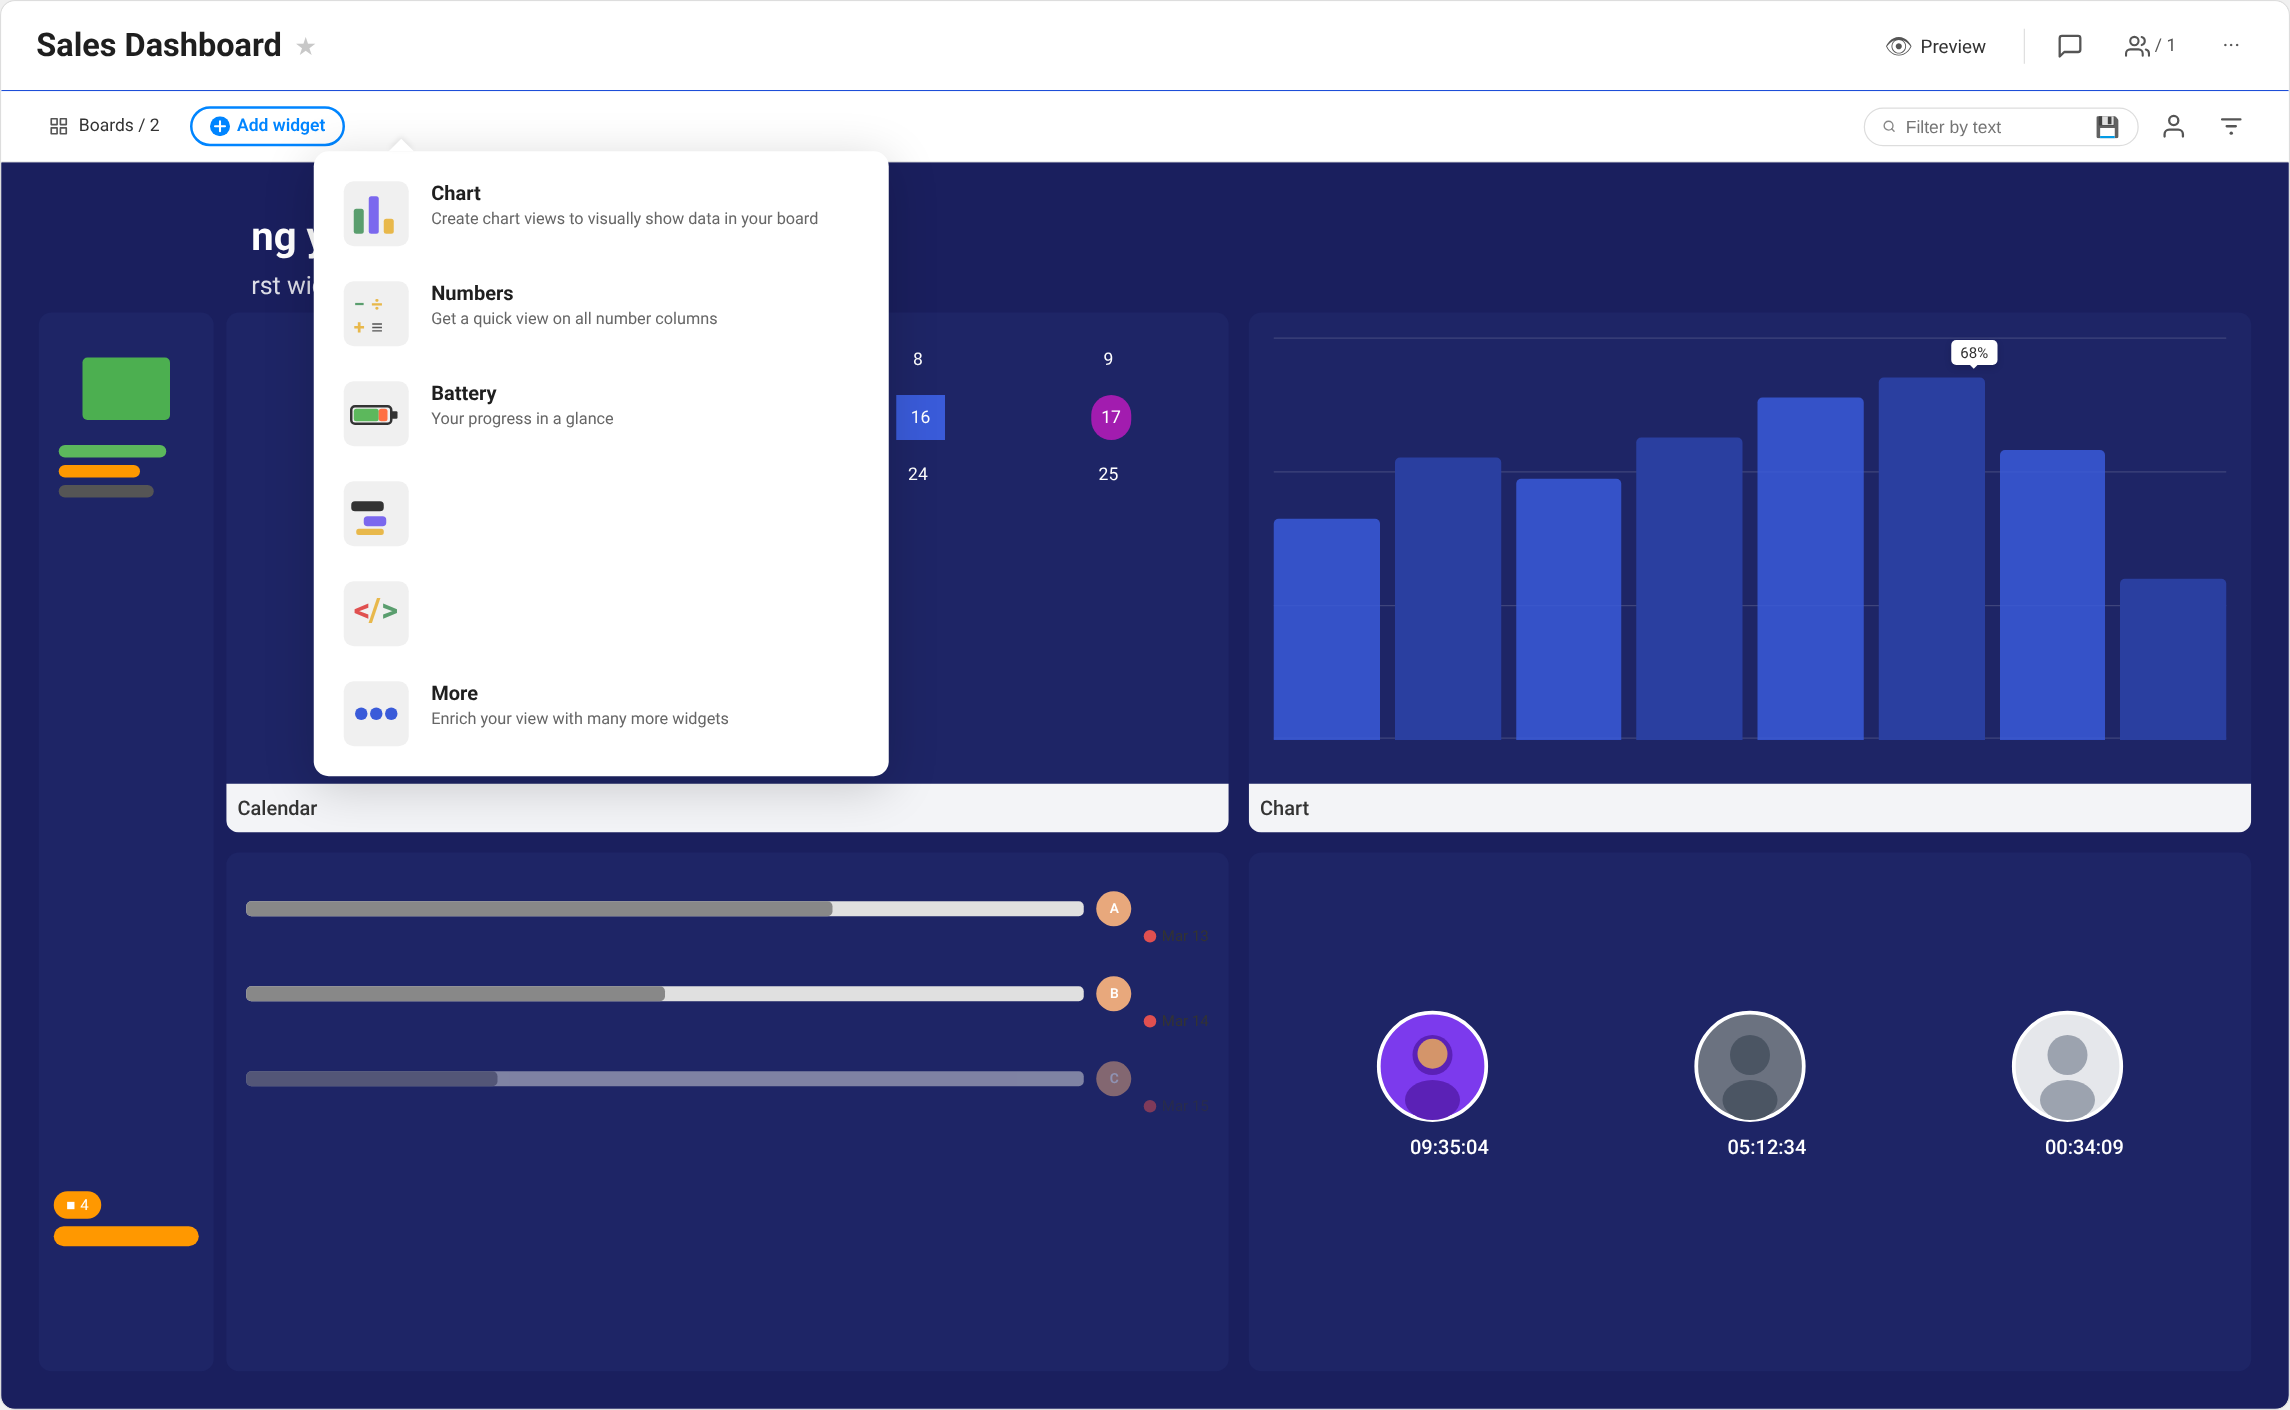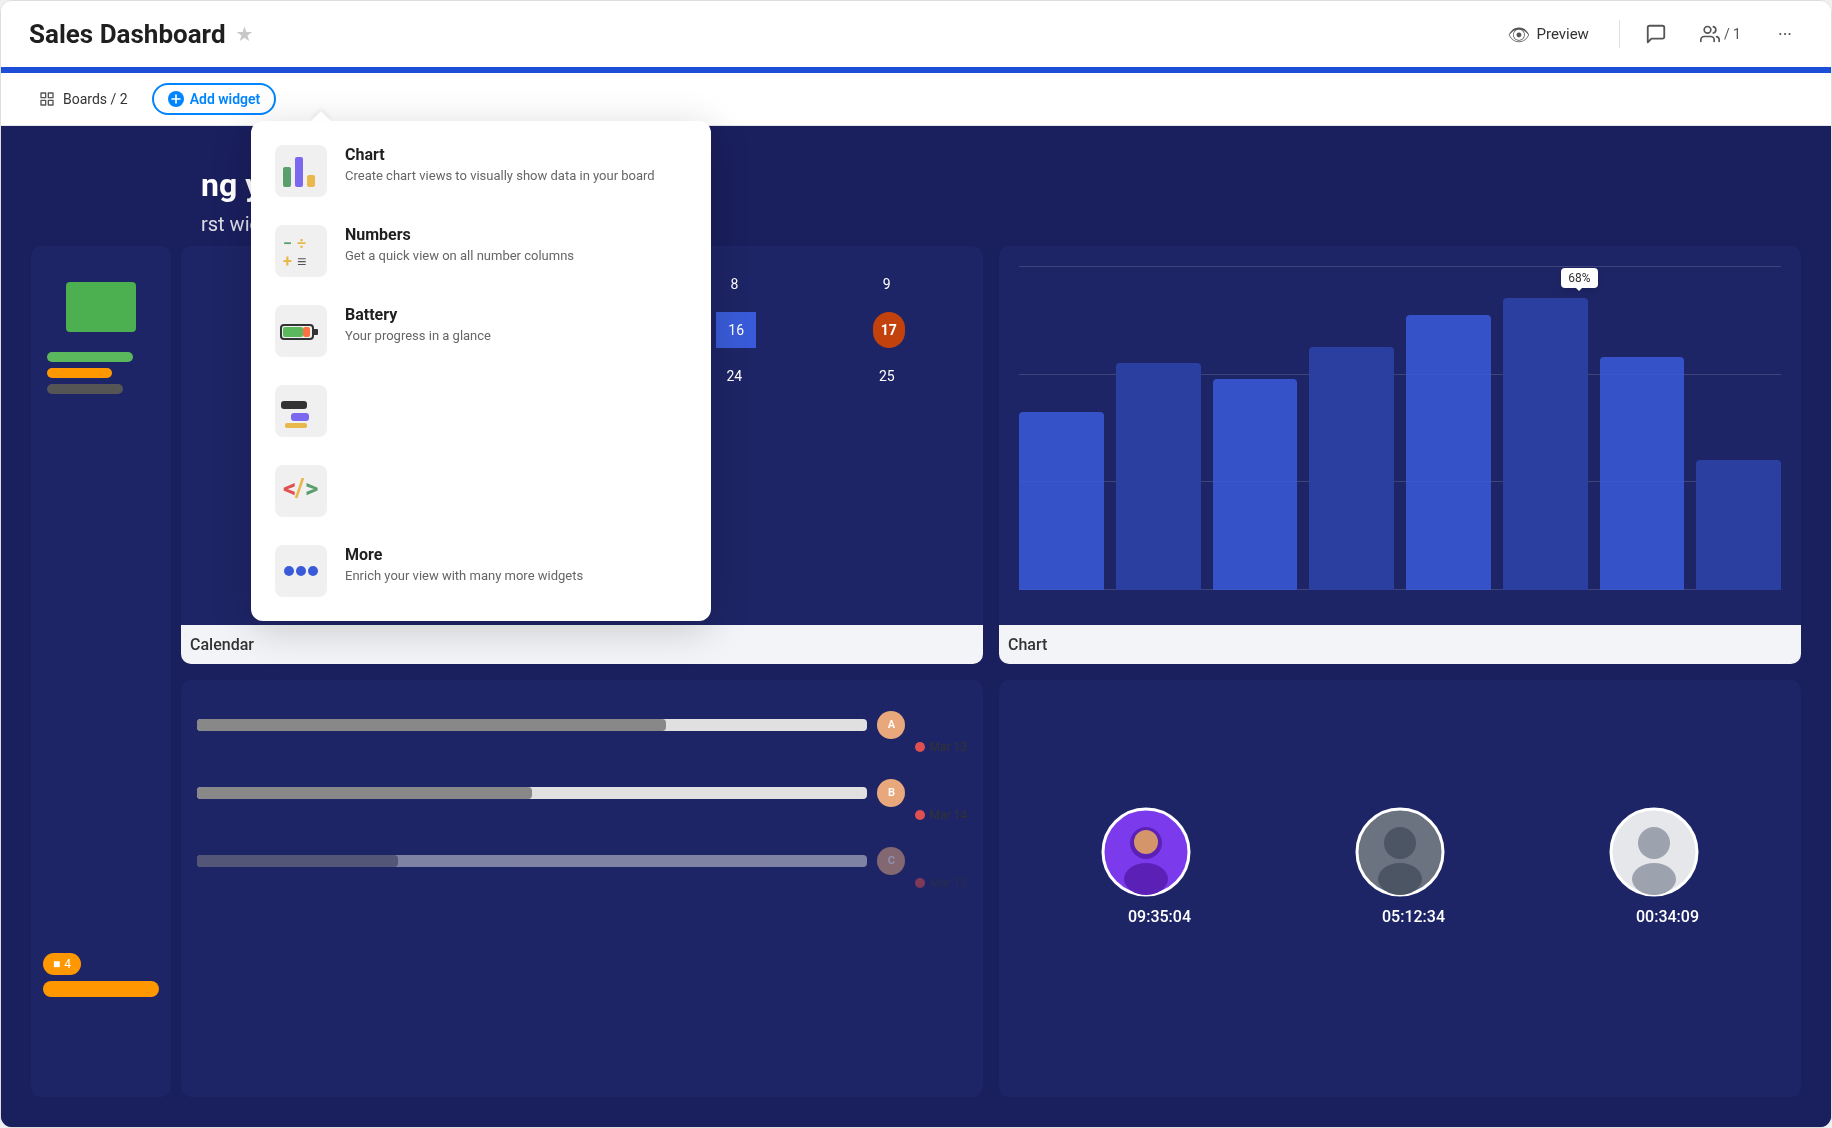--- a/index.html
+++ b/index.html
@@ -16,21 +16,21 @@
       border: 1px solid #ddd;
     }
 
     
     .header {
       display: flex;
       align-items: center;
       justify-content: space-between;
       padding: 10px 28px;
       height: 72px;
-      border-bottom: 6px solid #1d4ed8;
+      border-bottom: 1px solid #1d4ed8;
       background: #fff;
     }
     .header-left {
       display: flex;
       align-items: center;
       gap: 10px;
     }
     .app-title {
       font-size: 26px;
       font-weight: 700;
@@ -480,20 +480,43 @@
       </svg>
       <span>Boards / 2</span>
     </div>
     <div class="add-widget-btn">
       <svg width="16" height="16" viewBox="0 0 24 24" fill="#0085ff" stroke="none">
         <circle cx="12" cy="12" r="12" fill="#0085ff"></circle>
         <path d="M12 6v12M6 12h12" stroke="white" stroke-width="2.5" stroke-linecap="round"></path>
       </svg>
       <span>Add widget</span>
     </div>
+    <div class="toolbar-right">
+      <div class="filter-input-wrap">
+        <svg width="14" height="14" viewBox="0 0 24 24" fill="none" stroke="#888" stroke-width="2.5" stroke-linecap="round" stroke-linejoin="round">
+          <circle cx="11" cy="11" r="8"></circle>
+            <line x1="21" y1="21" x2="16.65" y2="16.65"></line>
+        </svg>
+        <input class="filter-input" type="text" placeholder="Filter by text" style="">
+        <span class="filter-icon-right">💾</span>
+      </div>
+      <div class="header-icon-btn">
+        <svg width="22" height="22" viewBox="0 0 24 24" fill="none" stroke="#555" stroke-width="2" stroke-linecap="round" stroke-linejoin="round">
+          <path d="M20 21v-2a4 4 0 0 0-4-4H8a4 4 0 0 0-4 4v2"></path>
+          <circle cx="12" cy="7" r="4"></circle>
+        </svg>
+      </div>
+      <div class="header-icon-btn">
+        <svg width="22" height="22" viewBox="0 0 24 24" fill="none" stroke="#555" stroke-width="2" stroke-linecap="round" stroke-linejoin="round">
+          <line x1="4" y1="6" x2="20" y2="6"></line>
+            <line x1="8" y1="12" x2="16" y2="12"></line>
+            <line x1="12" y1="18" x2="12" y2="18" stroke-width="3" stroke-linecap="round"></line>
+        </svg>
+      </div>
+    </div>
 
     <div class="dropdown-menu">
       <div class="dropdown-pointer"></div>
 
       <div class="dropdown-item">
         <div class="dropdown-icon-wrap">
           <svg class="chart-icon-svg" viewBox="0 0 48 48">
             <rect x="6" y="20" width="8" height="20" rx="2" fill="#5a9e6e"></rect>
             <rect x="18" y="10" width="8" height="30" rx="2" fill="#7b68ee"></rect>
             <rect x="30" y="28" width="8" height="12" rx="2" fill="#e8b84b"></rect>
@@ -606,21 +629,21 @@
               <div class="cal-day">6</div>
               <div class="cal-day">7</div>
               <div class="cal-day">8</div>
               <div class="cal-day">9</div>
             </div>
             <div class="cal-week">
               <div class="cal-day">13</div>
               <div class="cal-day highlighted" style="background:#3a5bd9;border-radius:20px;padding:0 8px;">14</div>
               <div class="cal-day highlighted" style="background:#3a5bd9;border-radius:0;">15</div>
               <div class="cal-day highlighted" style="background:#3a5bd9;border-radius:0;">16</div>
-              <div class="cal-day highlighted" style="background:#c2410c;border-radius:20px;padding:0 8px;font-weight:bold;">17</div>
+              <div class="cal-day highlighted" style="background:#a21caf;border-radius:20px;padding:0 8px;">17</div>
             </div>
             <div class="cal-week">
               <div class="cal-day">21</div>
               <div class="cal-day">22</div>
               <div class="cal-day">23</div>
               <div class="cal-day">24</div>
               <div class="cal-day">25</div>
             </div>
           </div>
           <div class="dash-card-footer">

